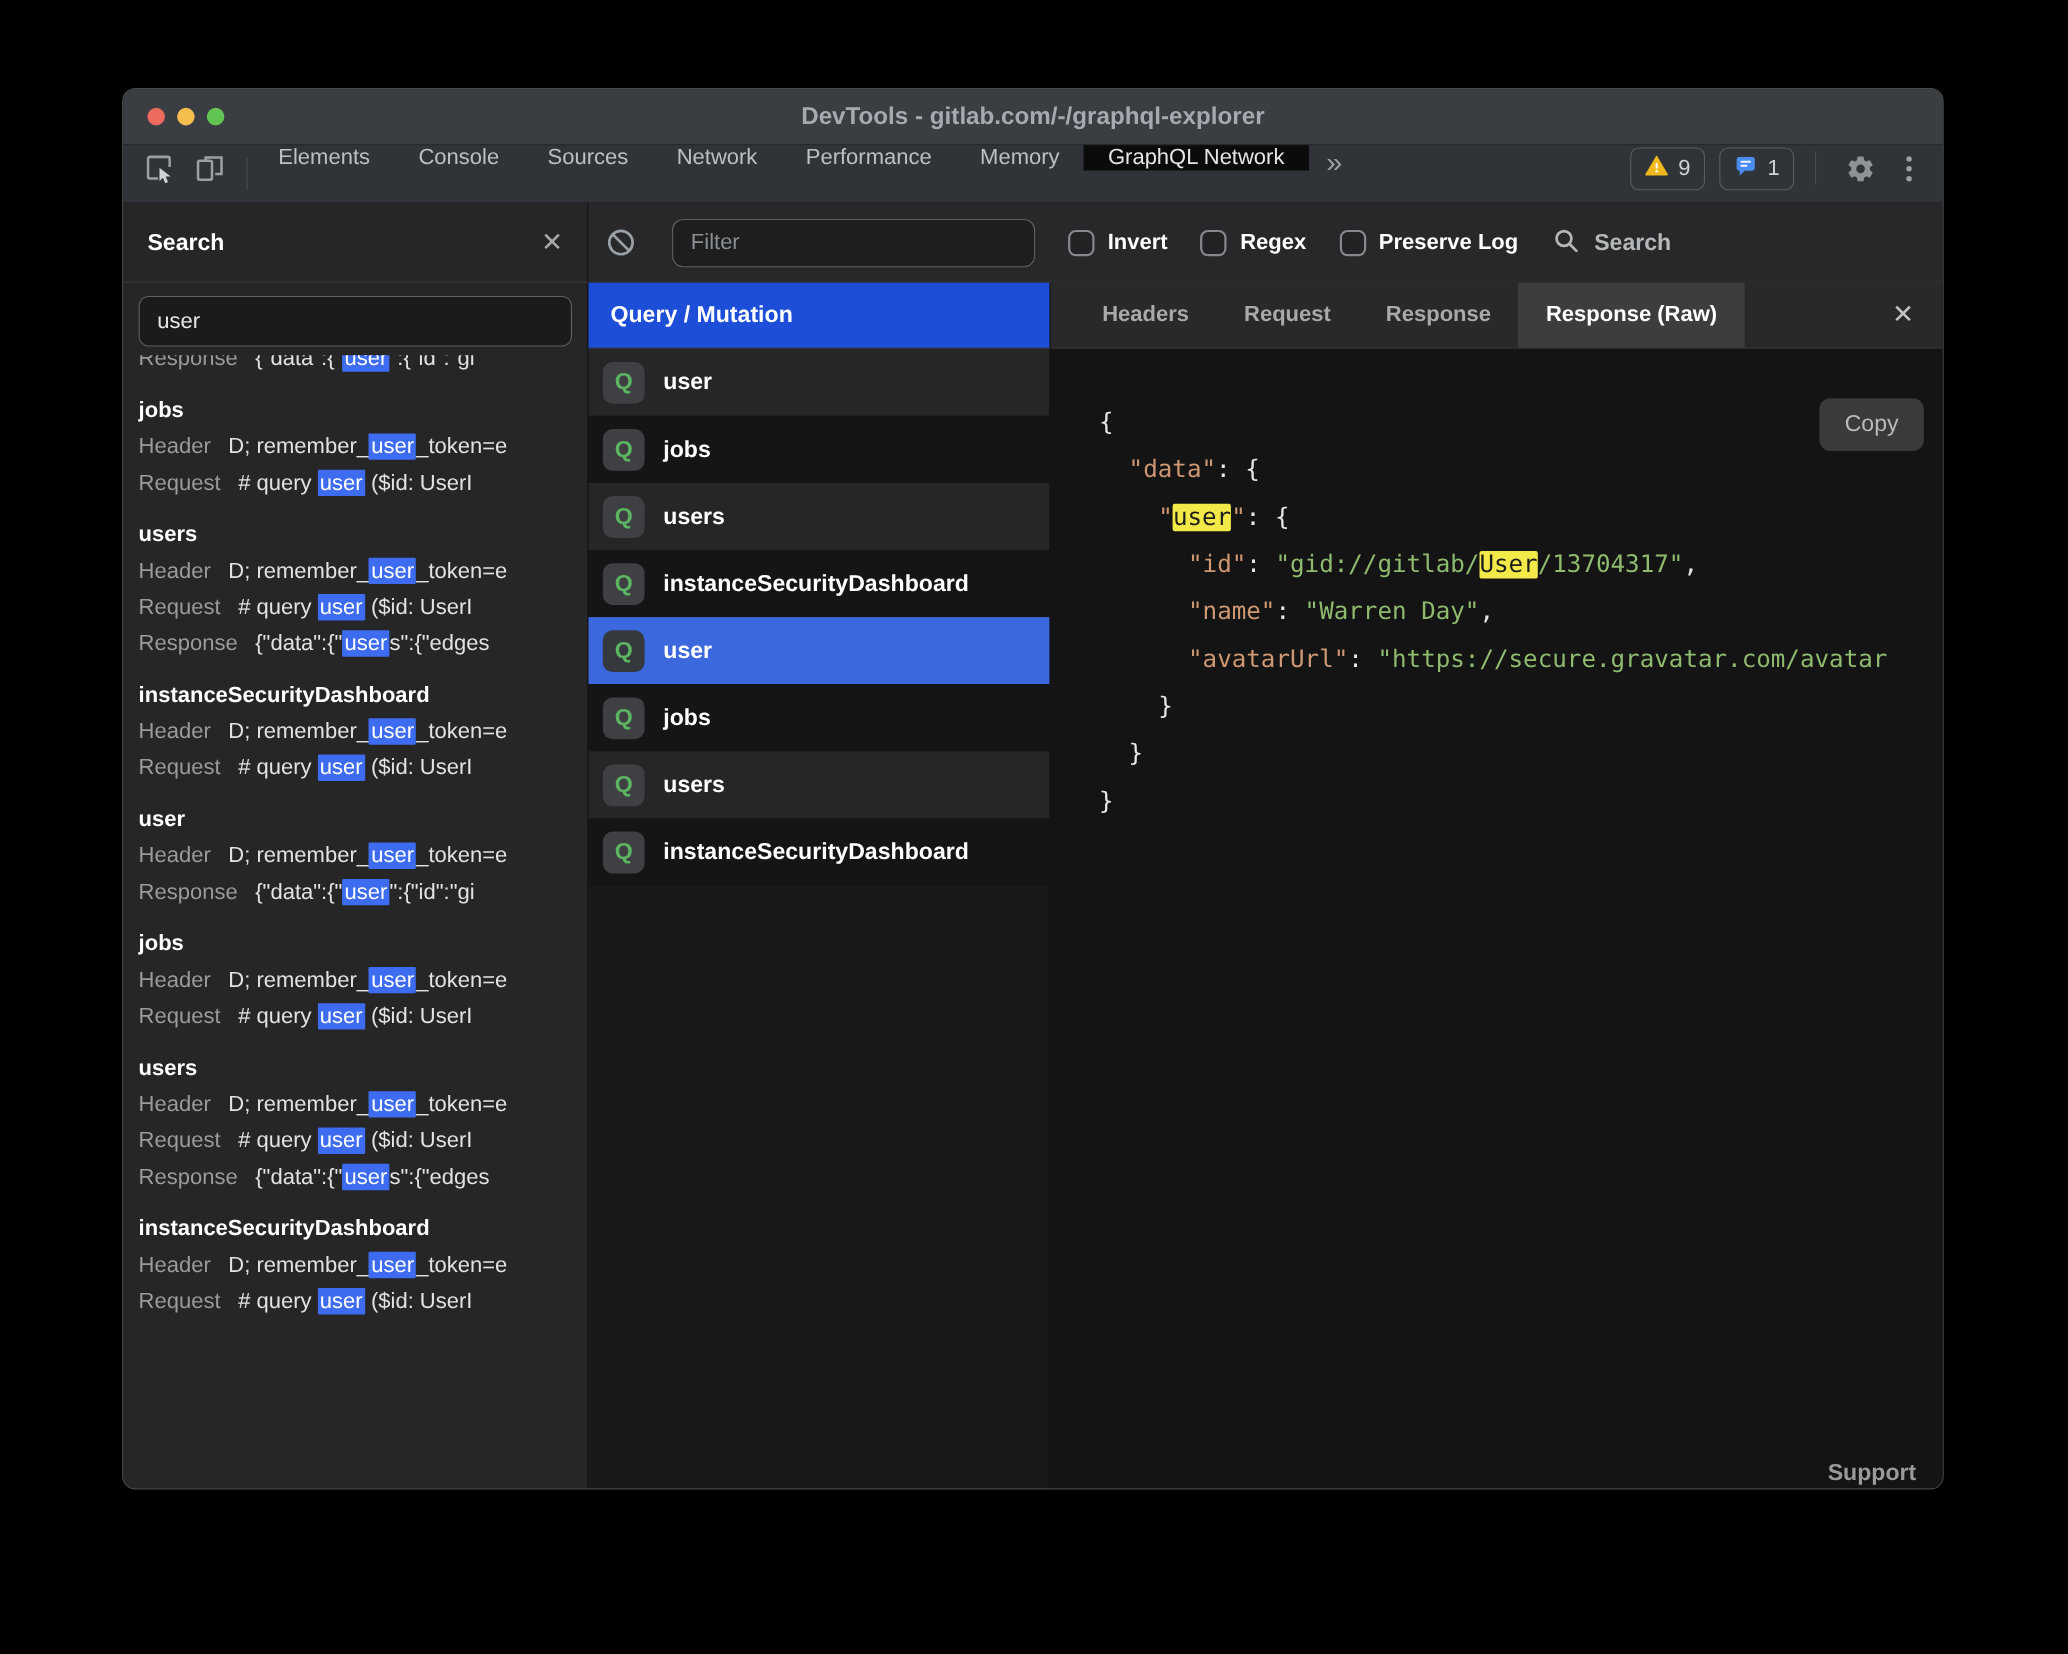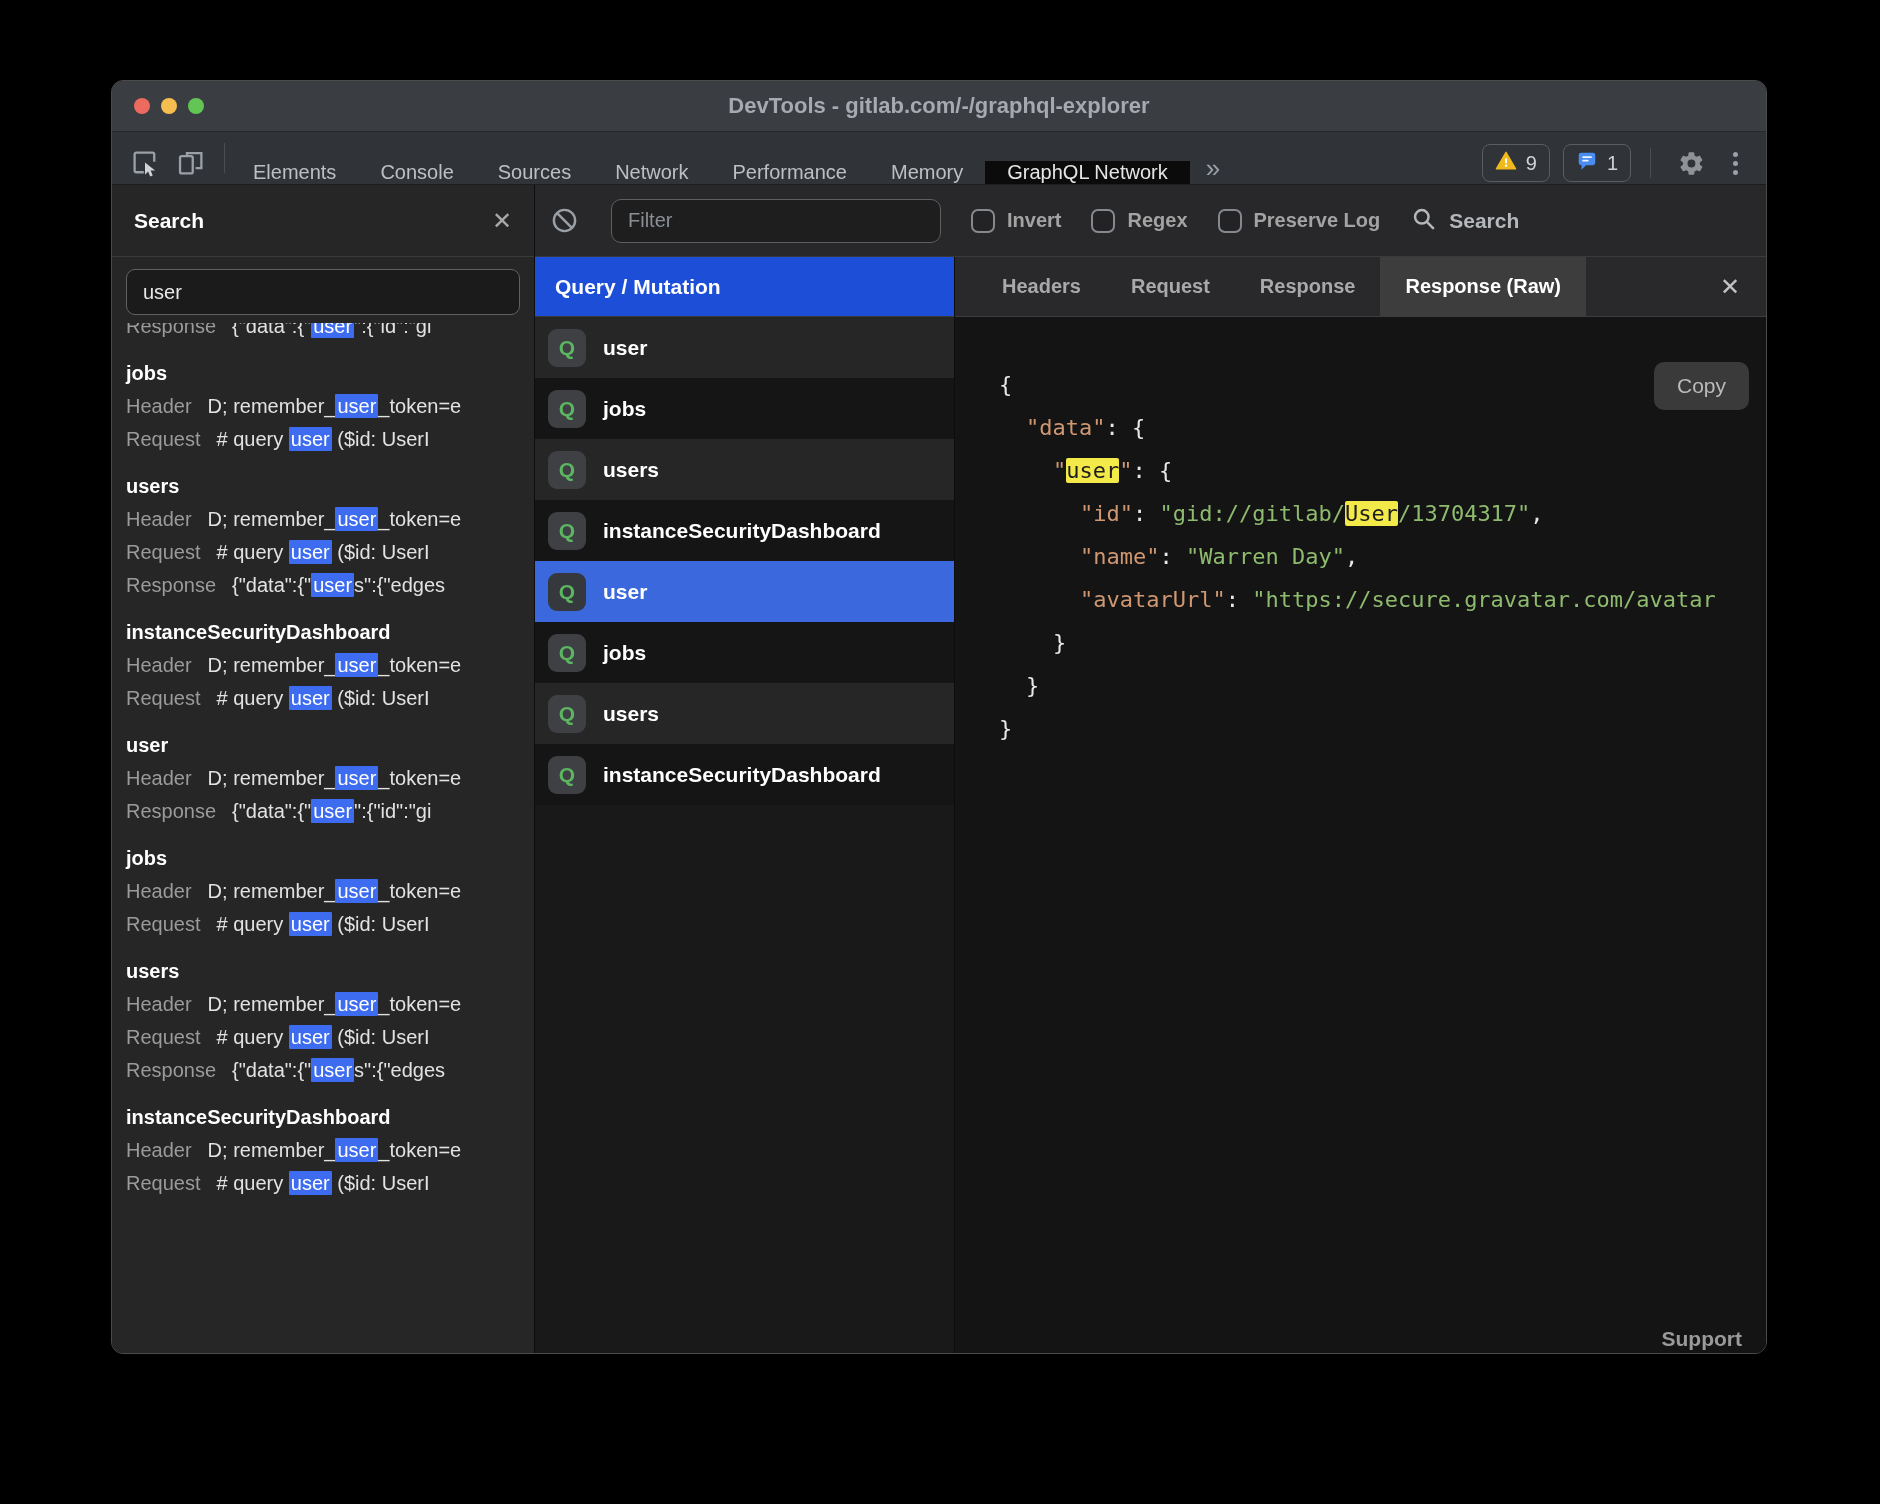--- a/index.html
+++ b/index.html
@@ -16,21 +16,21 @@
   }
   
   .titlebar{height:50px;flex:none;background:#3a3d42;position:relative;display:flex;align-items:center;}
   .lights{display:flex;gap:11px;padding-left:22px;z-index:2;}
   .light{width:16px;height:16px;border-radius:50%;}
   .light.red{background:#ec6a5e;}
   .light.yellow{background:#f5bf4f;}
   .light.green{background:#62c554;}
   .title{position:absolute;left:0;right:0;text-align:center;font-size:22px;font-weight:700;color:#a6aab0;}
   
-  .tabbar{height:54px;flex:none;background:#303337;border-top:1px solid #26282c;border-bottom:1px solid #1d1d1f;display:flex;align-items:flex-end;box-sizing:border-box;}
+  .tabbar{height:54px;flex:none;background:#303337;border-top:1px solid #26282c;border-bottom:1px solid #1d1d1f;display:flex;align-items:flex-start;box-sizing:border-box;}
   .tb-icons{display:flex;align-items:center;gap:4px;padding:0 6px 0 12px;}
   .icon-btn{display:flex;align-items:center;justify-content:center;width:42px;height:42px;}
   .tb-divider{width:1px;height:30px;background:#4a4d52;align-self:center;margin:0 6px;}
   .dt-tabs{display:flex;align-items:stretch;}
   .dt-tab{display:flex;align-items:center;padding:0 22px;font-size:20px;color:#bcc0c4;white-space:nowrap;}
   .dt-tab.sel{background:#0b0b0c;color:#e5e5e5;}
   .chevron{display:flex;align-items:center;font-size:26px;color:#9aa0a6;padding:0 16px;}
   .tb-right{margin-left:auto;display:flex;align-items:center;gap:13px;padding-right:20px;}
   .pill{display:flex;align-items:center;gap:9px;border:1px solid #5a5d62;border-radius:8px;padding:5px 12px;}
   .pill .count{font-size:20px;color:#cfd1d4;}
@@ -62,21 +62,21 @@
   .toolbar .flt{margin:0 -4px 0 -12px;}
   .filter-input{
     width:330px;height:44px;box-sizing:border-box;background:#1e1e1e;
     border:1.5px solid #5c6063;border-radius:10px;color:#e8e8e8;
     font-size:20px;padding:0 16px;font-family:inherit;outline:none;
   }
   .filter-input::placeholder{color:#8a8f94;}
   .search-box input::placeholder{color:#8a8f94;}
   .cb-group{display:flex;align-items:center;gap:12px;}
   .cb{width:24px;height:24px;border:2px solid #85898d;border-radius:7px;background:#232325;box-sizing:border-box;flex:none;}
-  .cb-label{font-size:20px;font-weight:700;color:#a3a3a3;white-space:nowrap;}
+  .cb-label{font-size:20px;font-weight:700;color:#ffffff;white-space:nowrap;}
   .search-lbl{font-size:21px;font-weight:700;color:#b5b8ba;}
   .split{flex:1;display:flex;min-height:0;}
   
   .query-panel{width:420px;flex:none;border-right:1px solid #0d0d0d;background:#191919;display:flex;flex-direction:column;min-height:0;box-sizing:border-box;}
   .qp-head{height:60px;flex:none;display:flex;align-items:center;padding-left:20px;background:#1d4ed8;border-bottom:1px solid #3a3a3a;font-size:21px;font-weight:700;color:#fff;box-sizing:border-box;}
   .q-row{height:61px;flex:none;display:flex;align-items:center;gap:17px;padding-left:13px;background:#151515;}
   .q-row.alt{background:#262626;}
   .q-row.sel{background:#3c68de;}
   .q-badge{width:38px;height:38px;border-radius:9px;background:#3e4044;display:flex;align-items:center;justify-content:center;font-size:21px;font-weight:700;color:#5cb661;flex:none;}
   .q-row.sel .q-badge{background:#35383d;}

